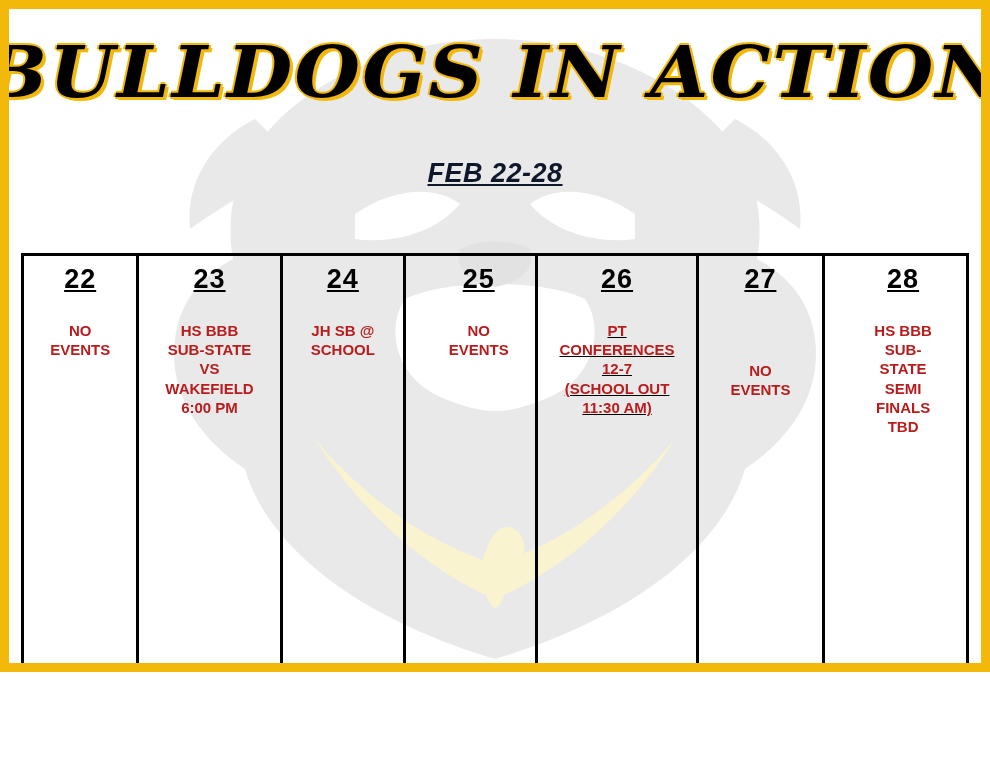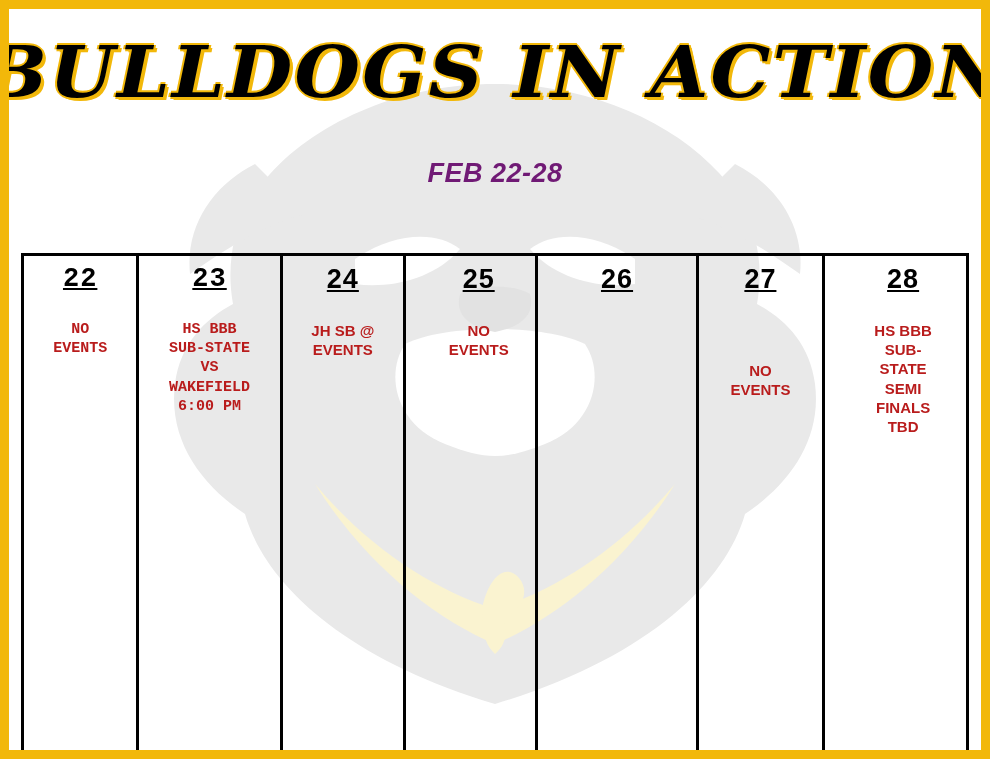--- a/index.html
+++ b/index.html
@@ -10,21 +10,21 @@
     width: 990px;
     height: 759px;
     background: #ffffff;
     font-family: "Liberation Sans", sans-serif;
     overflow: hidden;
   }
 
   .poster {
     position: relative;
     width: 990px;
-    height: 759px;
+    height: 672px;
     box-sizing: border-box;
     border: 9px solid #f2b80a;
     background: #ffffff;
     overflow: hidden;
   }
 
   
   .watermark {
     position: absolute;
     left: 50%;
@@ -62,21 +62,22 @@
       3px 3px 0 #f2b80a;
     transform: scaleX(1.06);
   }
 
   .subtitle {
     text-align: center;
     font-family: "Liberation Sans", sans-serif;
     font-style: italic;
     font-weight: bold;
     font-size: 27px;
-    color: #701a75;
+    color: #0f172a;
+    text-decoration: underline;
     margin-top: 48px;
     letter-spacing: 0.5px;
   }
 
   .calendar {
     position: absolute;
     left: 12px;
     right: 12px;
     top: 218px;
     bottom: 22px;
@@ -94,22 +95,22 @@
     text-align: center;
     display: flex;
     flex-direction: column;
     align-items: center;
   }
   .day:last-child {
     border-right: none;
   }
 
   
-  .day.w1 { flex-grow: 0.93; font-family: Liberation Mono, monospace; }
-  .day.w2 { flex-grow: 1.18; font-family: Liberation Mono, monospace; }
+  .day.w1 { flex-grow: 0.93; }
+  .day.w2 { flex-grow: 1.18; }
   .day.w3 { flex-grow: 1.0; }
   .day.w4 { flex-grow: 0.94; margin-left: 16px; }
   .day.w5 { flex-grow: 1.33; text-decoration: underline; }
   .day.w6 { flex-grow: 1.03; gap: 40px; }
   .day.w7 { flex-grow: 1.05; padding-left: 19px; }
 
   .day-number {
     font-size: 27px;
     font-weight: bold;
     color: #000000;
@@ -168,31 +169,36 @@
         <div class="day-events">HS BBB
 SUB-STATE
 VS
 WAKEFIELD
 6:00 PM</div>
       </div>
 
       <div class="day w3">
         <div class="day-number">24</div>
         <div class="day-events">JH SB @
-EVENTS</div>
+SCHOOL</div>
       </div>
 
       <div class="day w4">
         <div class="day-number">25</div>
         <div class="day-events">NO
 EVENTS</div>
       </div>
 
       <div class="day w5">
         <div class="day-number">26</div>
+        <div class="day-events">PT
+CONFERENCES
+12-7
+(SCHOOL OUT
+11:30 AM)</div>
       </div>
 
       <div class="day w6">
         <div class="day-number">27</div>
         <div class="day-events">NO
 EVENTS</div>
       </div>
 
       <div class="day w7">
         <div class="day-number">28</div>

